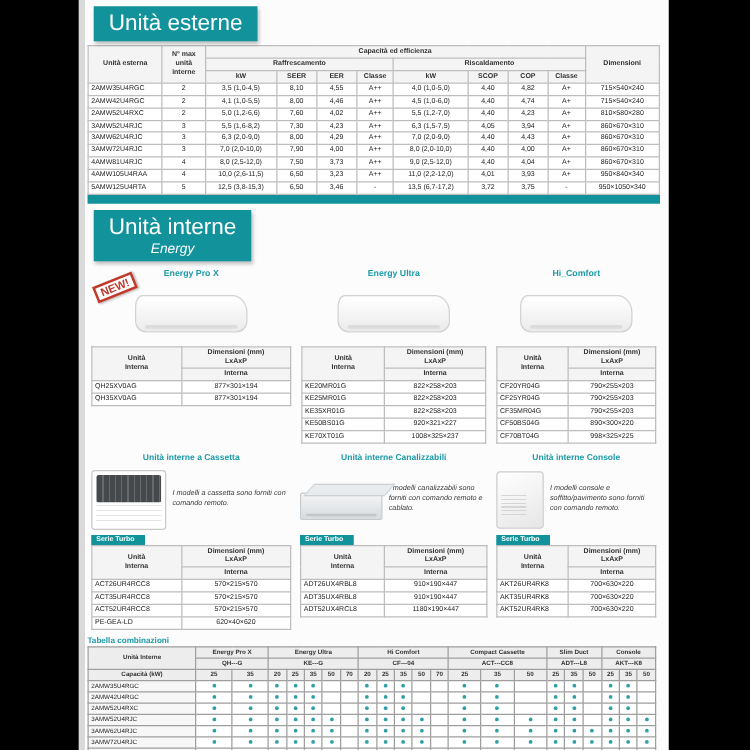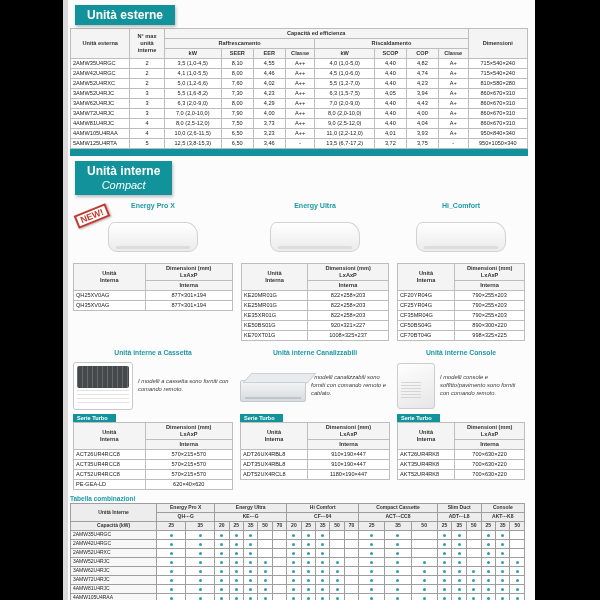--- a/index.html
+++ b/index.html
@@ -4,21 +4,21 @@
 <style>
   html,body{margin:0;padding:0;}
   body{width:600px;height:600px;background:#000;position:relative;overflow:hidden;
        font-family:"Liberation Sans", sans-serif;-webkit-font-smoothing:antialiased;}
   .page{position:absolute;left:63px;top:0;width:472px;height:600px;background:#fcfcfc;overflow:hidden;}
   .page-edge{position:absolute;left:0;top:0;width:5px;height:600px;background:#d9d9d9;}
 
   
   .title-box{display:inline-block;background:#12939b;color:#fff;padding:3px 12px;
              box-shadow:1px 2px 3px rgba(0,0,0,.25);margin:5px 0 0 12px;}
-  .title-box .t1{font-size:12px;font-weight:bold;line-height:1.2;}
+  .title-box .t1{font-size:18px;font-weight:normal;line-height:1.2;}
   .title-box .t2{font-size:11px;font-style:italic;text-align:center;line-height:1.2;}
 
   
   table{border-collapse:collapse;background:#fff;}
   th,td{border:1px solid #bdbdbd;font-size:5.6px;color:#222;padding:1px 1px;text-align:center;vertical-align:middle;line-height:1.25;}
   th{font-weight:bold;color:#333;background:#f4f4f4;white-space:pre-line;}
 
   
   .outdoor-wrap{margin:3px 7px 0 7px;}
   .outdoor{width:458px;}
@@ -247,21 +247,21 @@
             <td>950×1050×340</td>
           </tr>
         </tbody>
     </table>
   </div>
   <div class="teal-bar"></div>
 
   
   <div class="title-box">
     <div class="t1">Unità interne</div>
-    <div class="t2">Compact</div>
+    <div class="t2">Energy</div>
   </div>
 
   <div class="wall-row">
     <div class="product p1">
       <div class="pname">Energy Pro X</div>
       <div class="img-area">
         <div class="ac-wall"></div>
         <div class="new-badge">NEW!</div>
       </div>
       <table class="mini">

